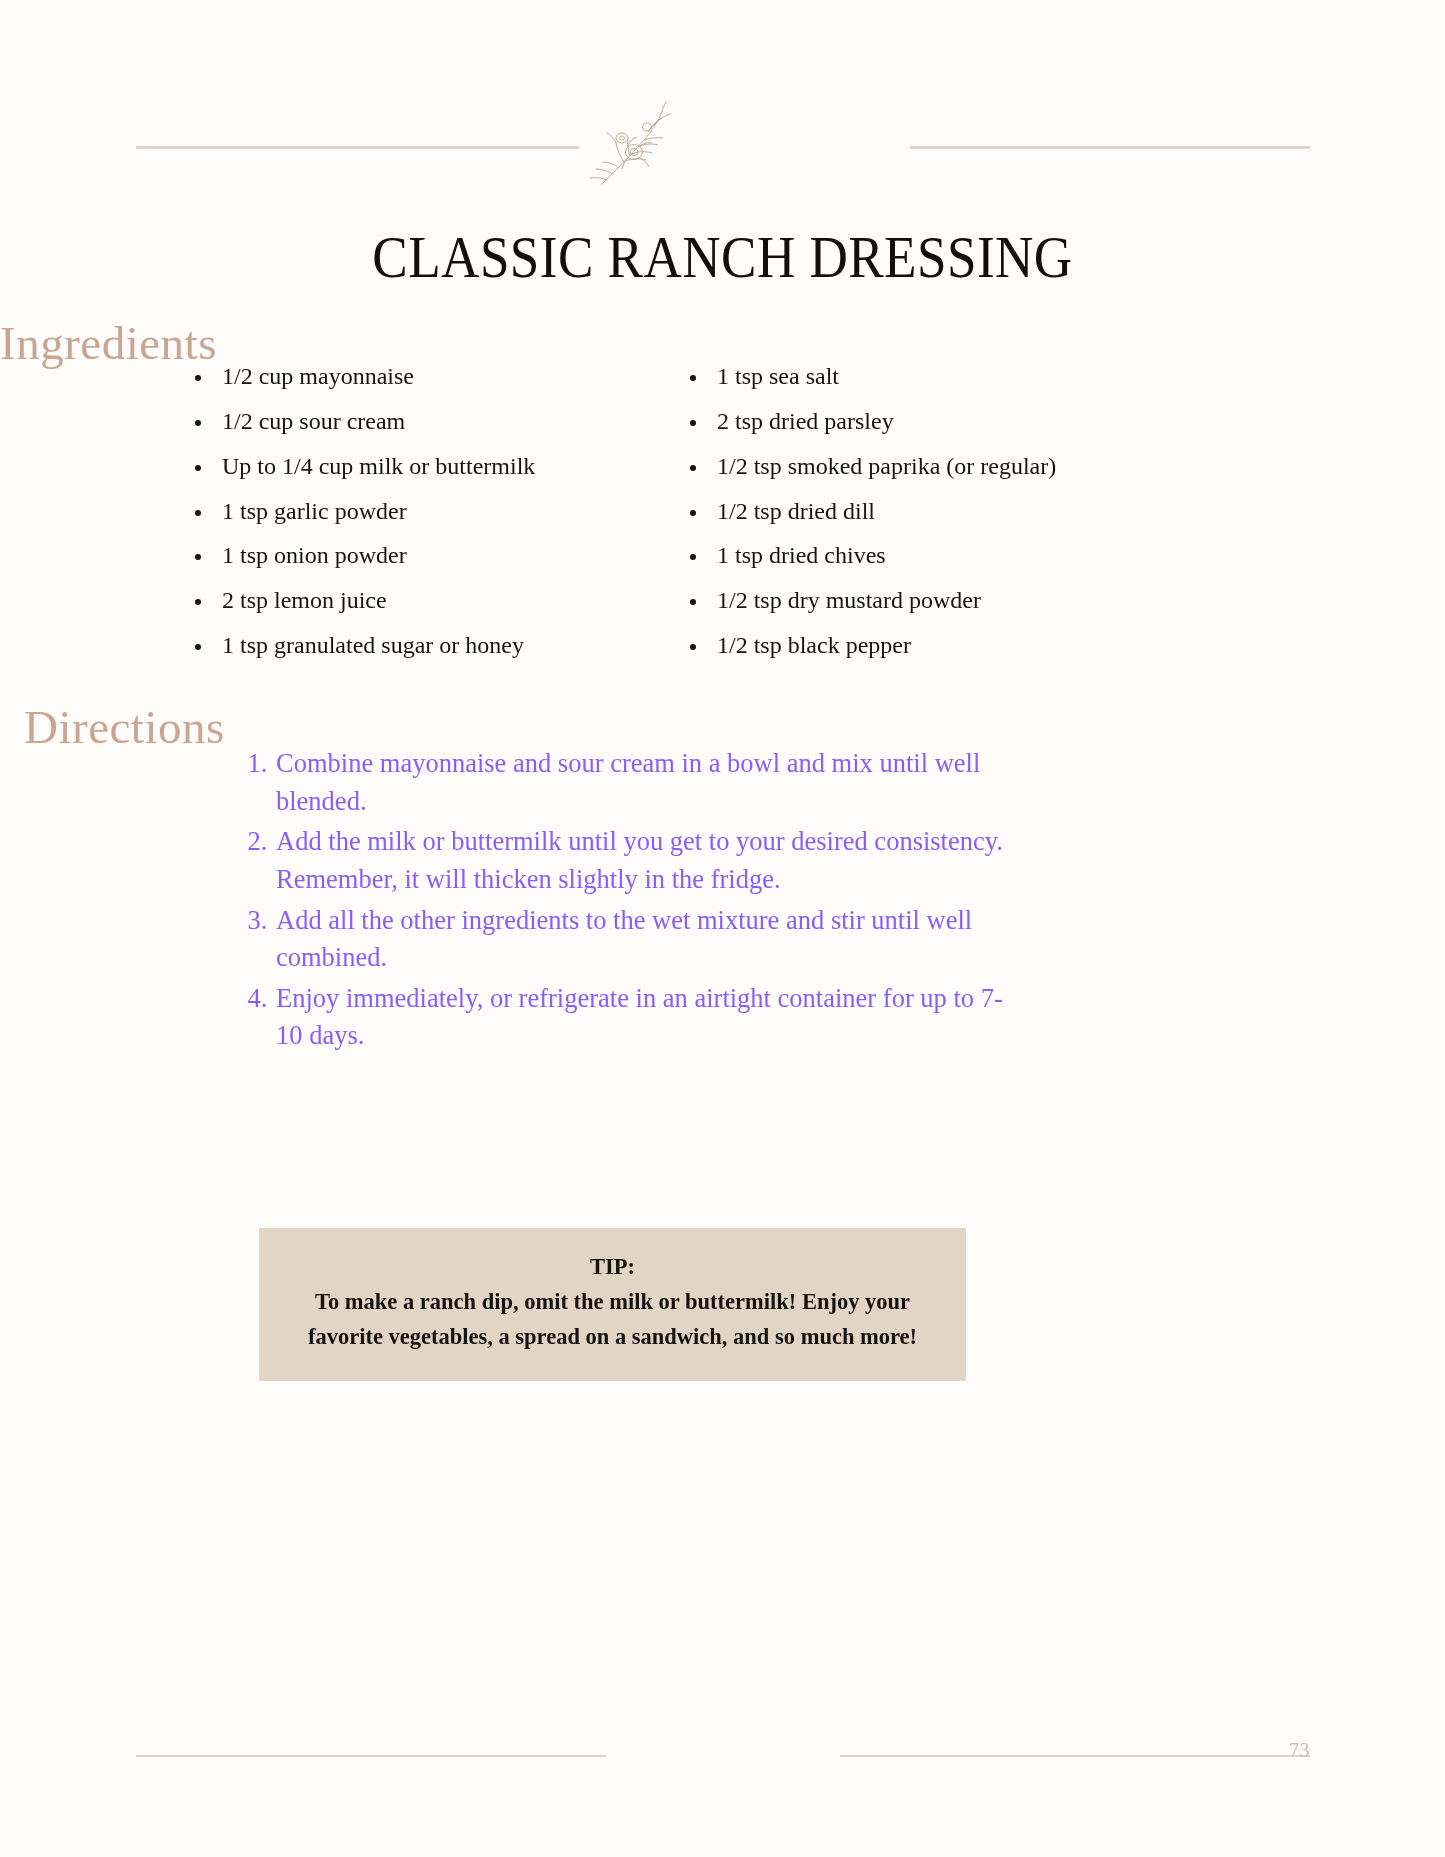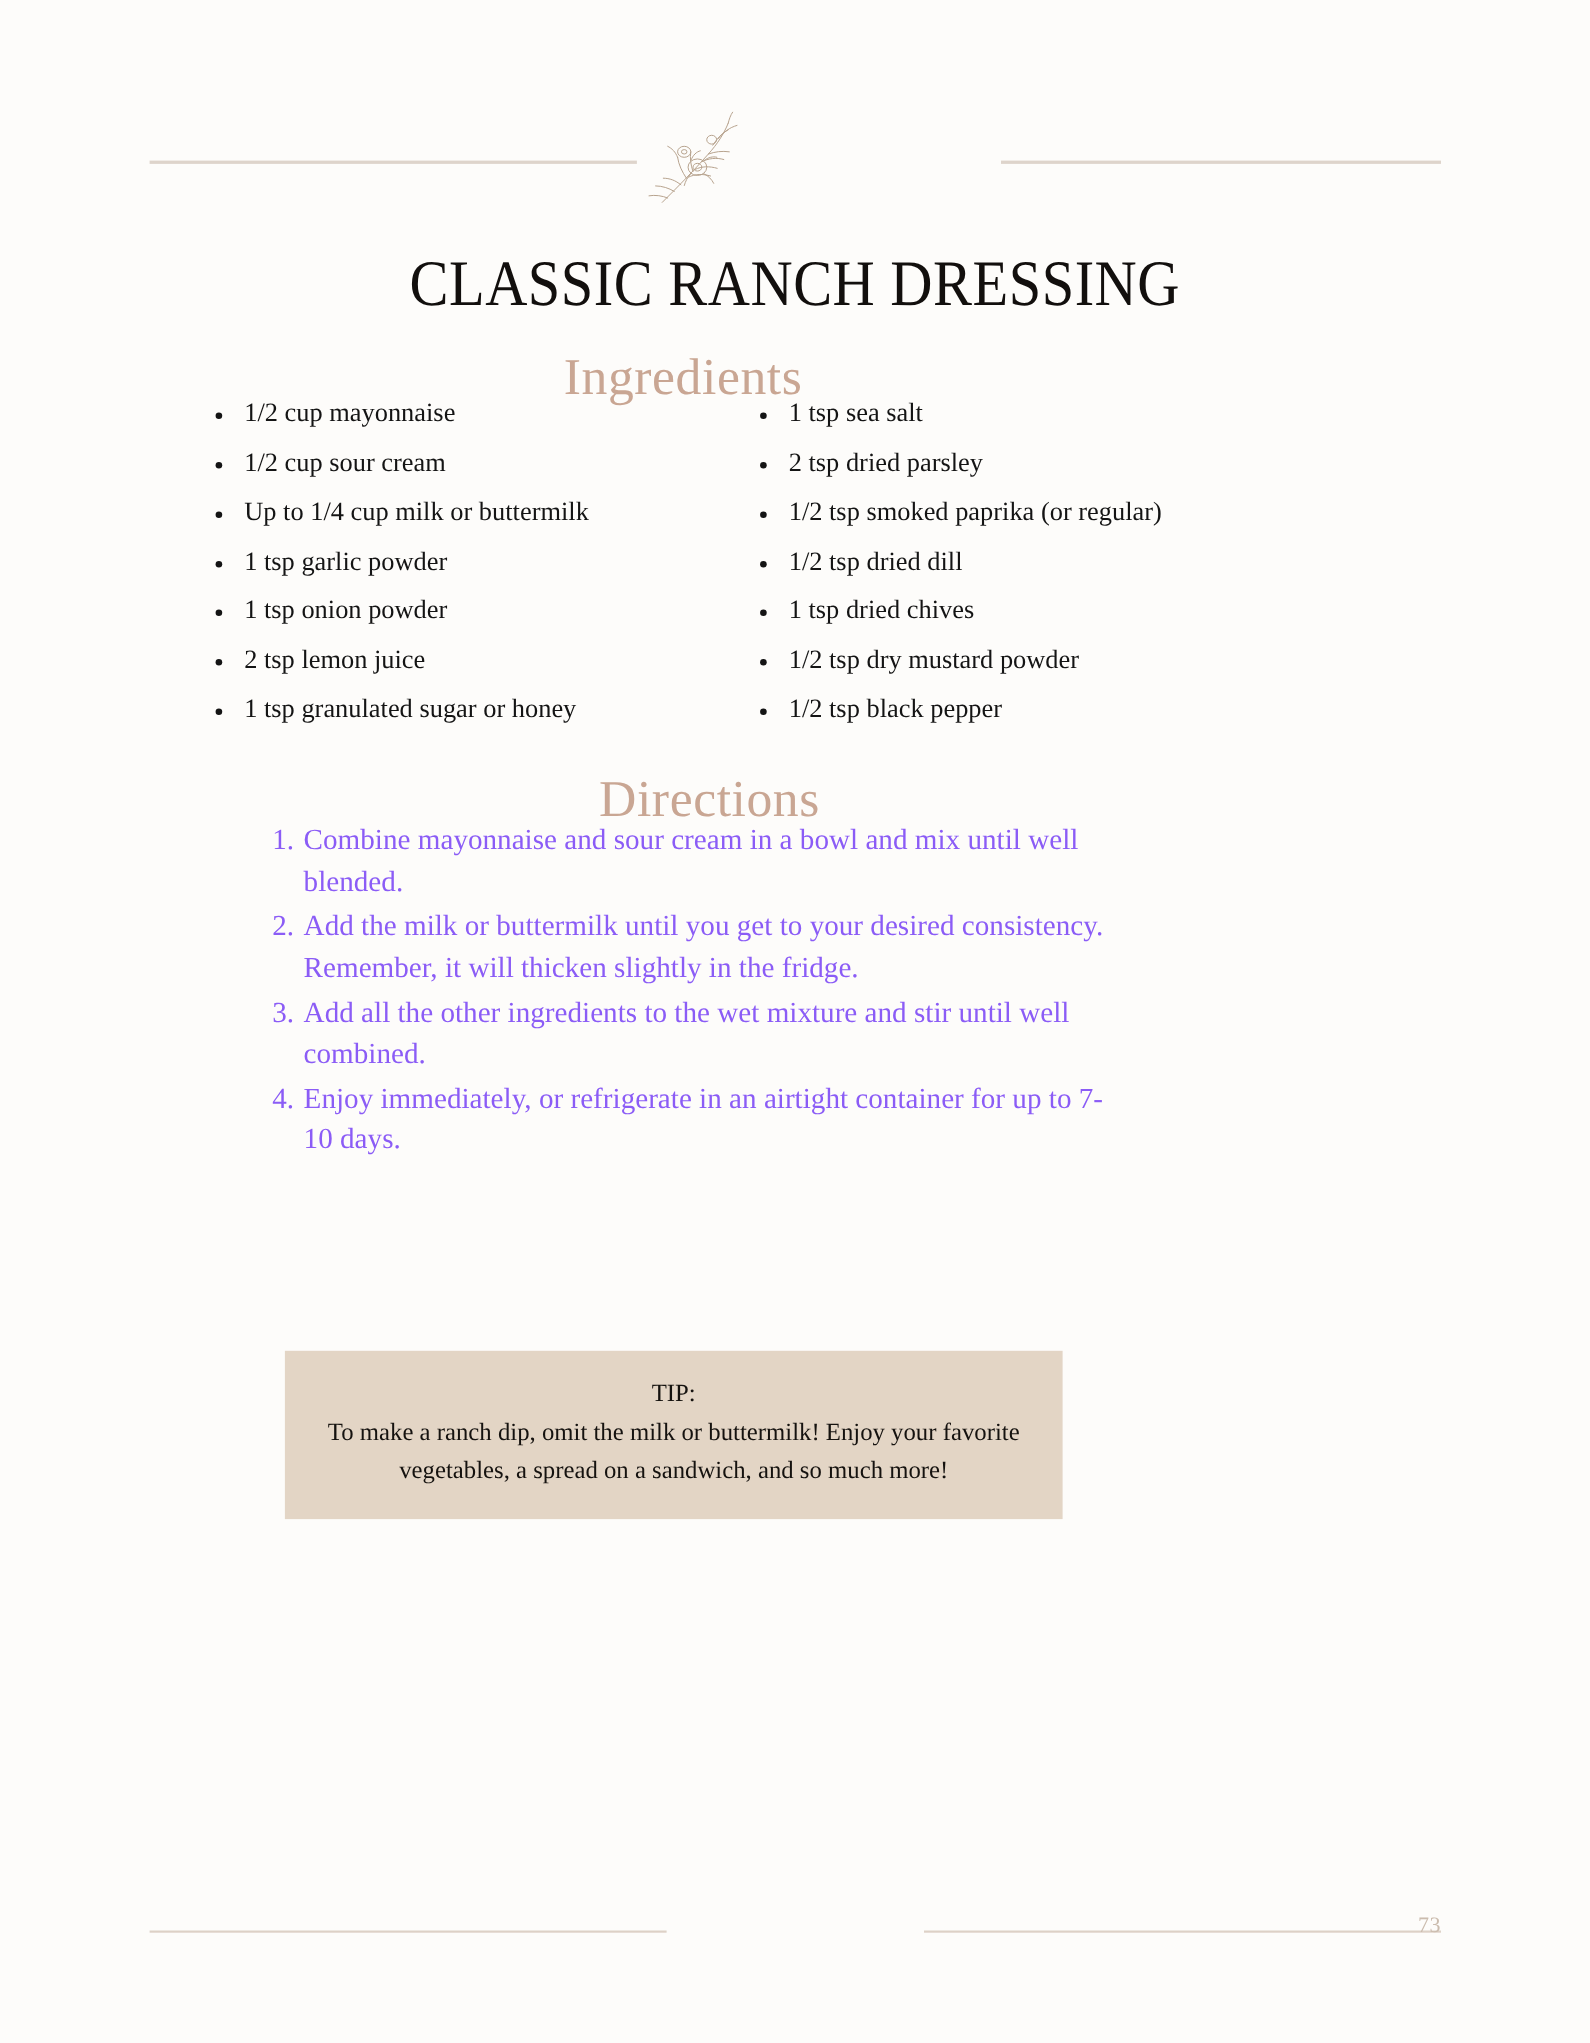--- a/index.html
+++ b/index.html
@@ -61,21 +61,20 @@
     letter-spacing: 0.5px;
     font-weight: 400;
     color: #120f0d;
     transform: scaleX(0.90);
     transform-origin: center top;
   }
 
   
   .section-heading {
     width: 1242px;
-    text-align: center;
     font-family: "Liberation Serif", "DejaVu Serif", serif;
     font-size: 47px;
     font-weight: 400;
     color: #c9a693;
     letter-spacing: 0.5px;
   }
   #ingredients-heading { position: absolute; top: 277px; left: 0; }
   #directions-heading  { position: absolute; top: 661px; left: 0; margin-left: 24px; }
 
   
@@ -129,20 +128,21 @@
     top: 1228px;
     left: 259px;
     width: 707px;
     padding: 22px 34px 26px 34px;
     box-sizing: border-box;
     background: #e3d5c5;
     text-align: center;
     font-size: 22.5px;
     line-height: 1.55;
     color: #15120f;
+    font-weight: bold;
   }
   .tip-label { display: block; }
   .tip-body  { display: block; }
 
   
   .footer {
     position: absolute;
     bottom: 84px;
     left: 136px;
     width: 1174px;

